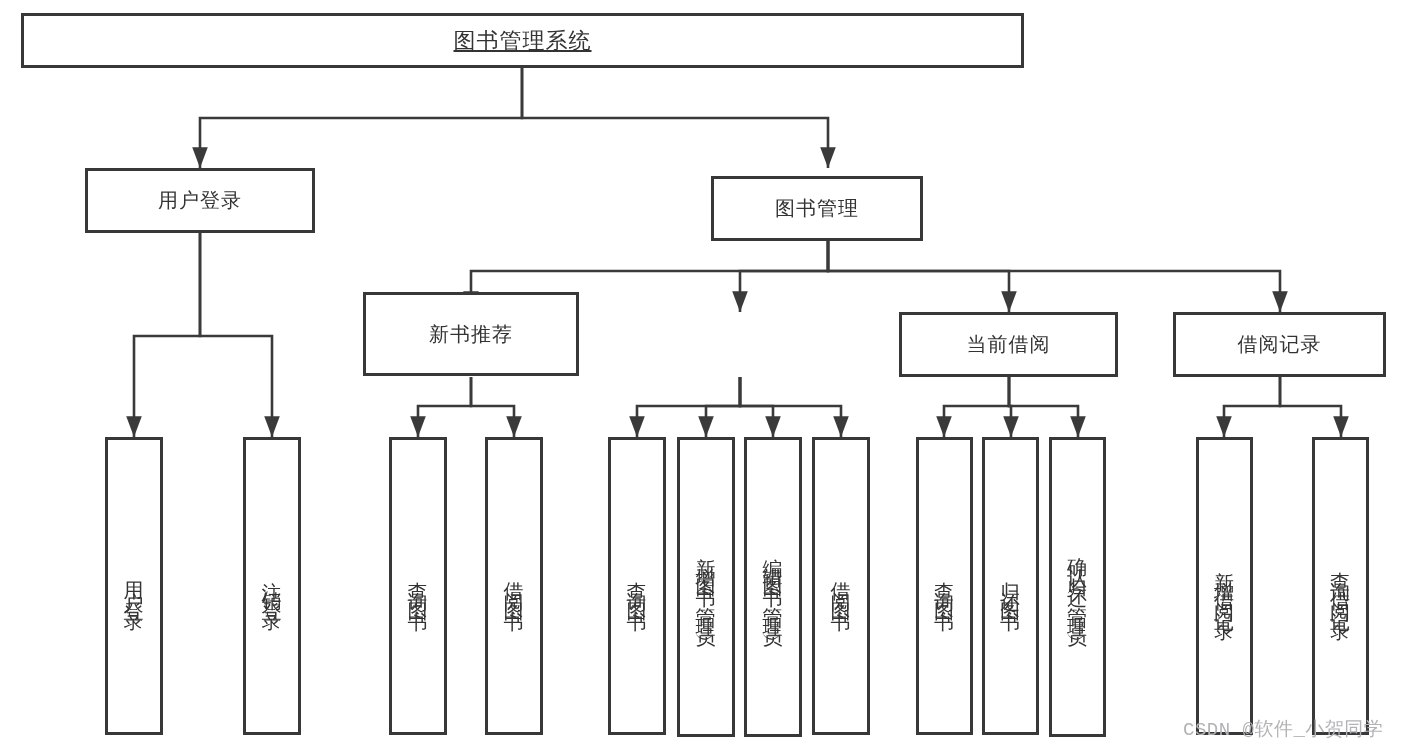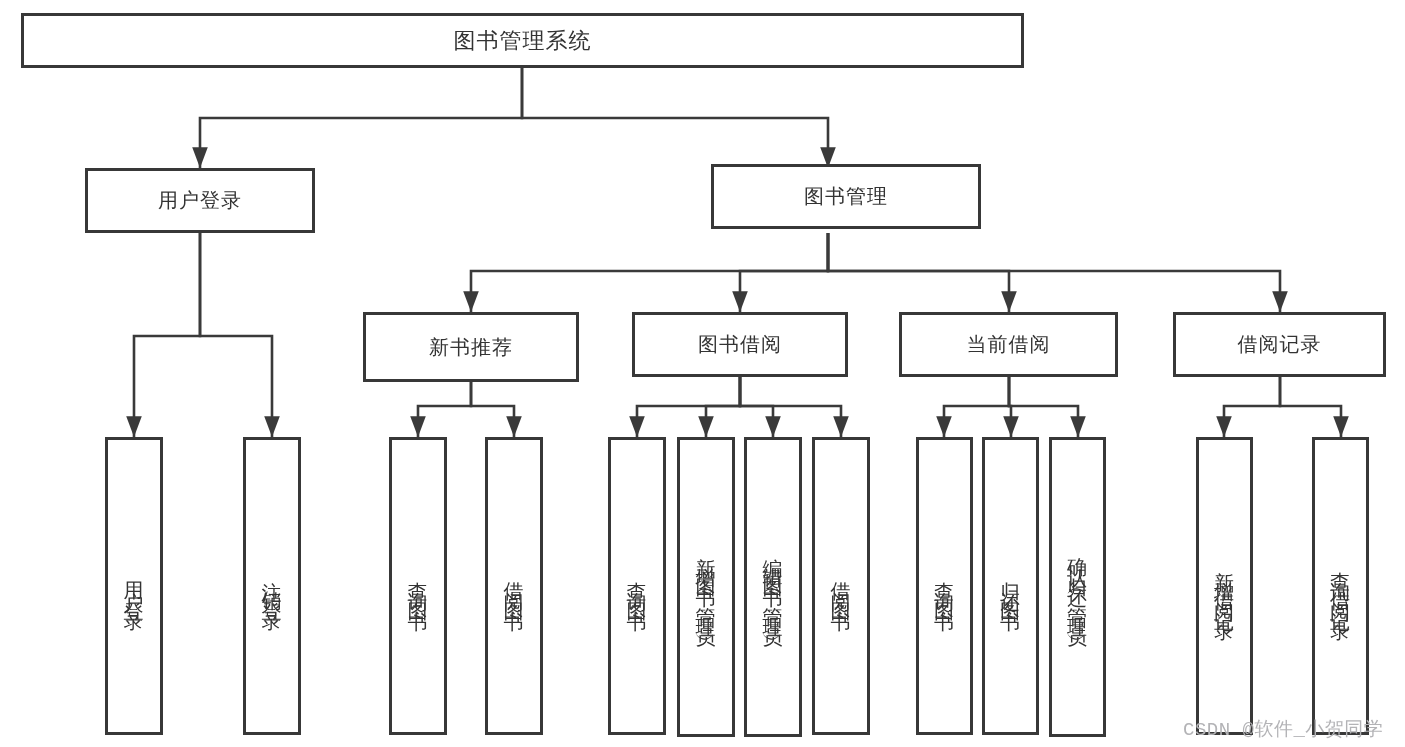--- a/index.html
+++ b/index.html
@@ -48,20 +48,21 @@
   }
   .node.h span{
     font-size:20px;
     letter-spacing:1px;
     white-space:nowrap;
     color:var(--text);
   }
   .node.root span{
     font-size:22px;
     letter-spacing:1px;
+    text-decoration:underline;
   }
   .node.v span{
     writing-mode:vertical-rl;
     text-orientation:mixed;
     font-size:20px;
     letter-spacing:10px;
     line-height:1;
     color:var(--text);
   }
   .watermark{
@@ -108,29 +109,26 @@
     <path class="edge" marker-end="url(#ah)" d="M1280,377 L1280,406 L1341,406 L1341,437"></path>
   </svg>
 
   <div class="node h root" style="left:21px;top:13px;width:1003px;height:55px">
     <span>图书管理系统</span>
   </div>
 
   <div class="node h" style="left:85px;top:168px;width:230px;height:65px">
     <span>用户登录</span>
   </div>
-  <div class="node h" style="left:711px;top:164px;width:270px;height:65px">
+  <div class="node h" style="left:711px;top:176px;width:212px;height:65px">
     <span>图书管理</span>
   </div>
 
-  <div class="node h" style="left:363px;top:312px;width:216px;height:70px">
+  <div class="node h" style="left:363px;top:292px;width:216px;height:84px">
     <span>新书推荐</span>
-  </div>
-  <div class="node h" style="left:632px;top:312px;width:216px;height:65px">
-    <span>图书借阅</span>
   </div>
   <div class="node h" style="left:1173px;top:312px;width:213px;height:65px">
     <span>借阅记录</span>
   </div>
   <div class="node h" style="left:899px;top:312px;width:219px;height:65px">
     <span>当前借阅</span>
   </div>
 
   <div class="node v" style="left:105px;top:437px;width:58px;height:298px">
     <span>用户登录</span>

